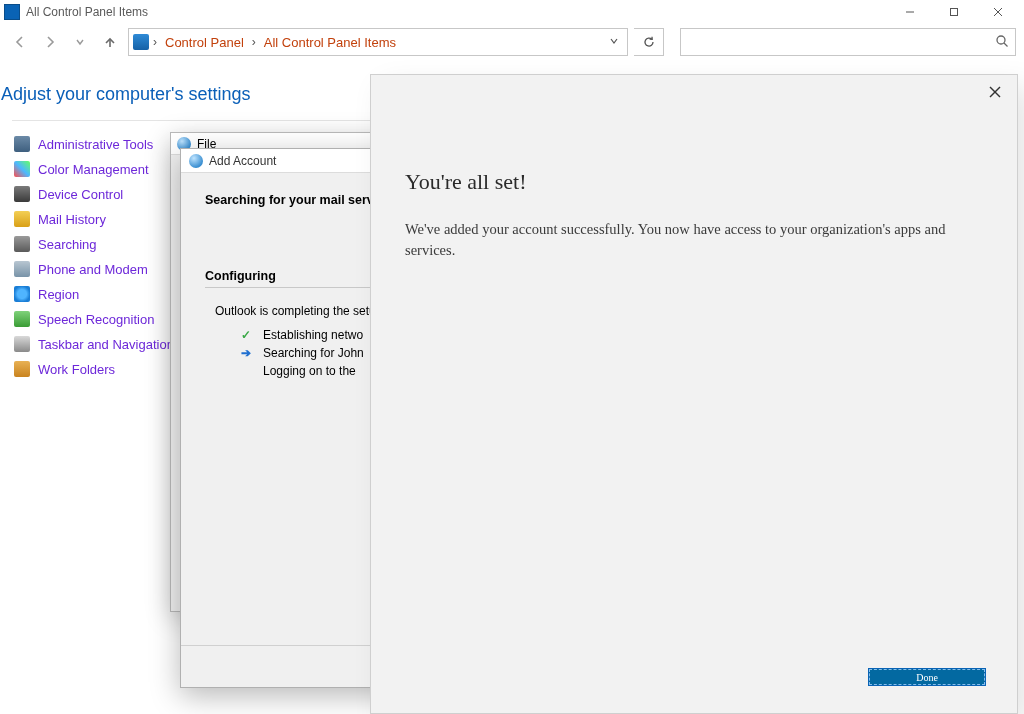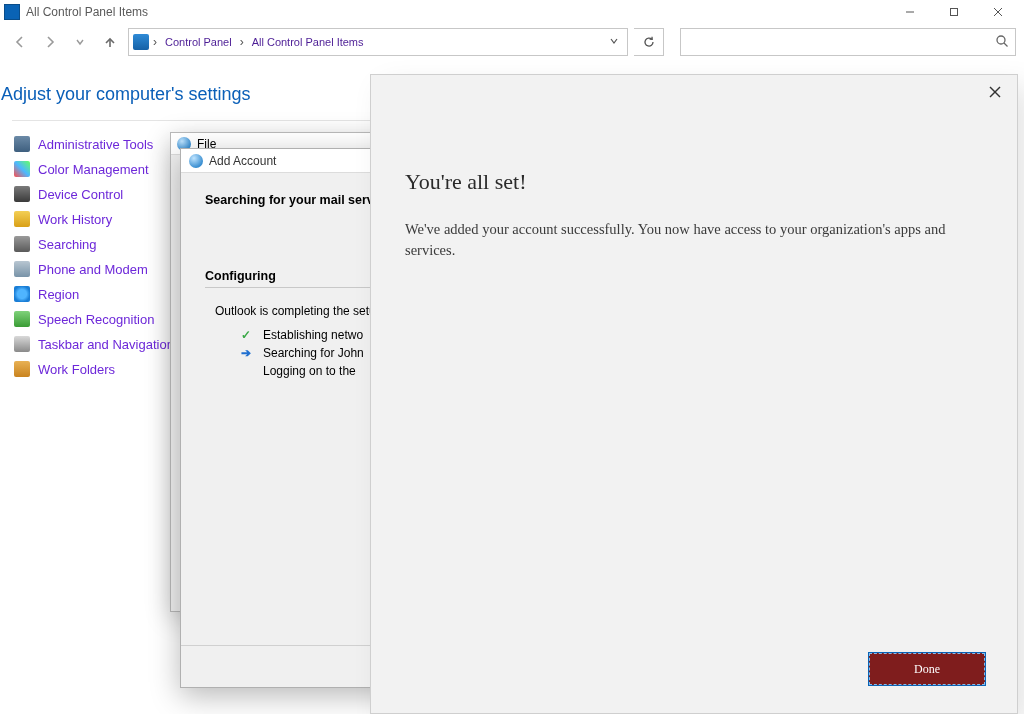--- a/index.html
+++ b/index.html
@@ -53,21 +53,21 @@
     display: flex; align-items: center;
     padding: 0 4px;
     gap: 2px;
     background: #fff;
   }
   .addrbar .cp-ic {
     width: 16px; height: 16px;
     background: linear-gradient(#2e8ad6,#1561a6);
     border-radius: 2px;
   }
-  .addrbar .seg { padding: 0 4px; font-size: 11px; color: #4c1d95; }
+  .addrbar .seg { padding: 0 4px; font-size: 13px; color: #c2410c; }
   .addrbar .chev { color: #555; padding: 0 2px; }
   .addrbar .flex { flex: 1; }
   .addrbar .dd  { width: 18px; text-align: center; color: #555; }
   .refresh {
     width: 30px; height: 28px;
     border: 1px solid #c7c7c7; border-left: none;
     display: flex; align-items: center; justify-content: center;
     color: #555; background: #fff;
   }
   .searchbox {
@@ -190,24 +190,24 @@
     position: absolute; left: 34px; top: 94px;
     font-size: 22px; color: #2b2b2b;
   }
   .modal .mtext {
     position: absolute; left: 34px; top: 144px;
     right: 34px;
     font-size: 14.5px; color: #3a3a3a; line-height: 1.45;
   }
   .done-btn {
     position: absolute; right: 32px; bottom: 28px;
-    width: 116px; height: 32px;
-    background: #7f1d1d;
+    width: 116px; height: 16px;
+    background: #0369a1;
     border: 1px dashed #84bdee;
-    color: #fff; font-size: 12px;
+    color: #fff; font-size: 10px;
     display:flex; align-items:center; justify-content:center;
     outline: 1px solid #0a63b5;
   }
 </style>
 </head>
 <body>
 
 <div class="titlebar">
   <div class="app-icon"></div>
   <div class="title">All Control Panel Items</div>
@@ -297,21 +297,21 @@
     <div class="cpitem">
         <span class="ic ic1"></span>
         <span>Color Management</span>
       </div>
     <div class="cpitem">
         <span class="ic ic2"></span>
         <span>Device Control</span>
       </div>
     <div class="cpitem">
         <span class="ic ic3"></span>
-        <span>Work History</span>
+        <span>Mail History</span>
       </div>
     <div class="cpitem">
         <span class="ic ic4"></span>
         <span>Searching</span>
       </div>
     <div class="cpitem">
         <span class="ic ic5"></span>
         <span>Phone and Modem</span>
       </div>
     <div class="cpitem">

